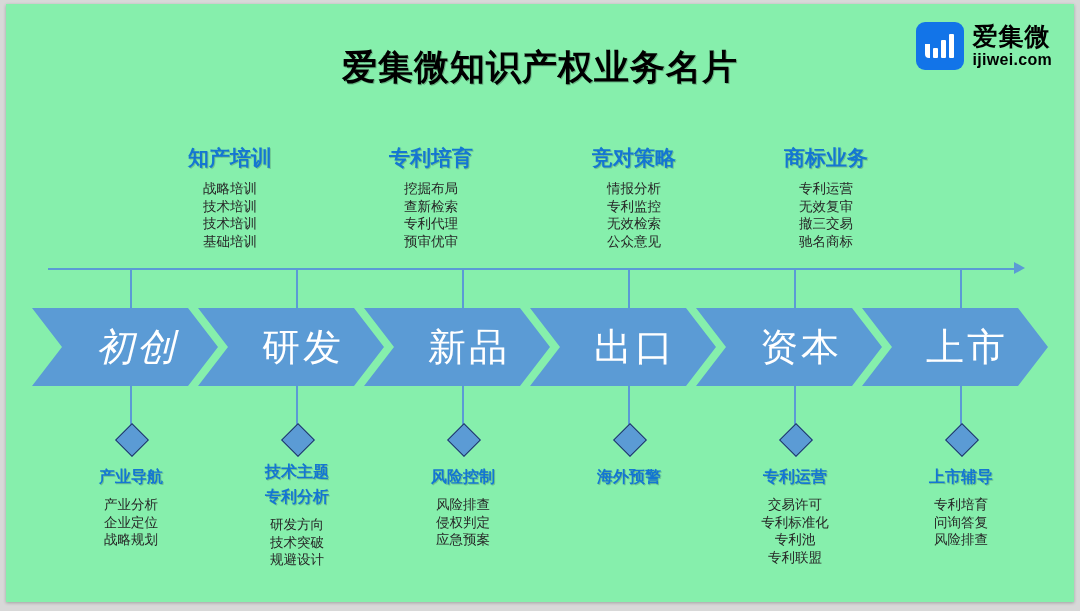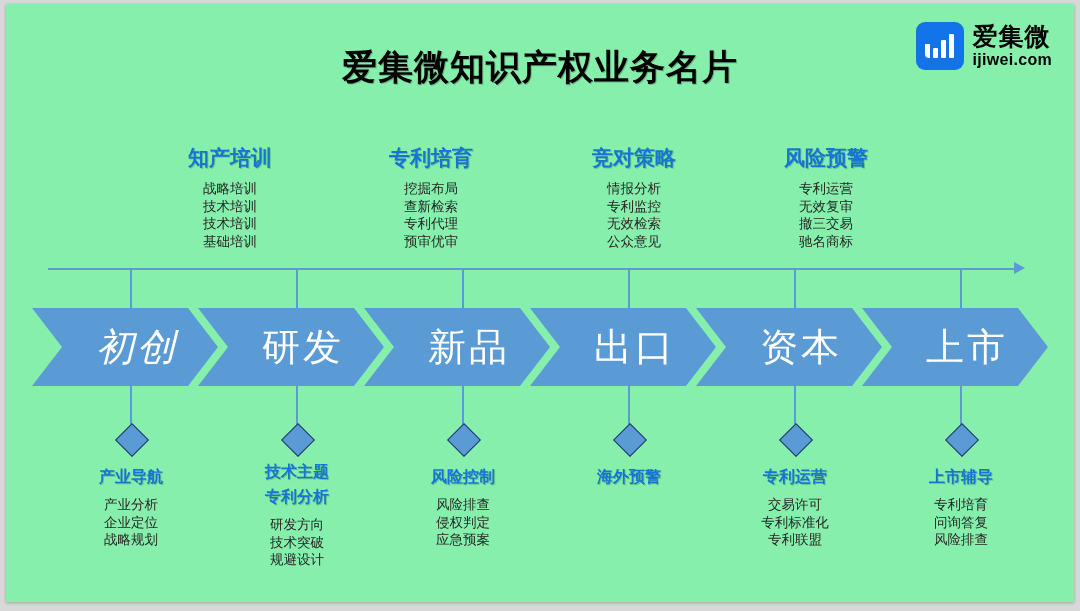--- a/index.html
+++ b/index.html
@@ -141,21 +141,21 @@
     <div class="tgroup" style="left:528px;top:0;width:200px;">
       <h3>竞对策略</h3>
       <ul>
         <li>情报分析</li>
         <li>专利监控</li>
         <li>无效检索</li>
         <li>公众意见</li>
       </ul>
     </div>
     <div class="tgroup" style="left:720px;top:0;width:200px;">
-      <h3>风险预警</h3>
+      <h3>商标业务</h3>
       <ul>
         <li>专利运营</li>
         <li>无效复审</li>
         <li>撤三交易</li>
         <li>驰名商标</li>
       </ul>
     </div>
   </div>
 
   <div class="axis-line"></div>
@@ -234,20 +234,21 @@
 
   <div class="bgroup" style="left:523px;top:460px;width:200px;">
     <h3>海外预警</h3>
   </div>
 
   <div class="bgroup" style="left:689px;top:460px;width:200px;">
     <h3>专利运营</h3>
     <ul>
       <li>交易许可</li>
       <li>专利标准化</li>
+      <li>专利池</li>
       <li>专利联盟</li>
     </ul>
   </div>
 
   <div class="bgroup" style="left:855px;top:460px;width:200px;">
     <h3>上市辅导</h3>
     <ul>
       <li>专利培育</li>
       <li>问询答复</li>
       <li>风险排查</li>

